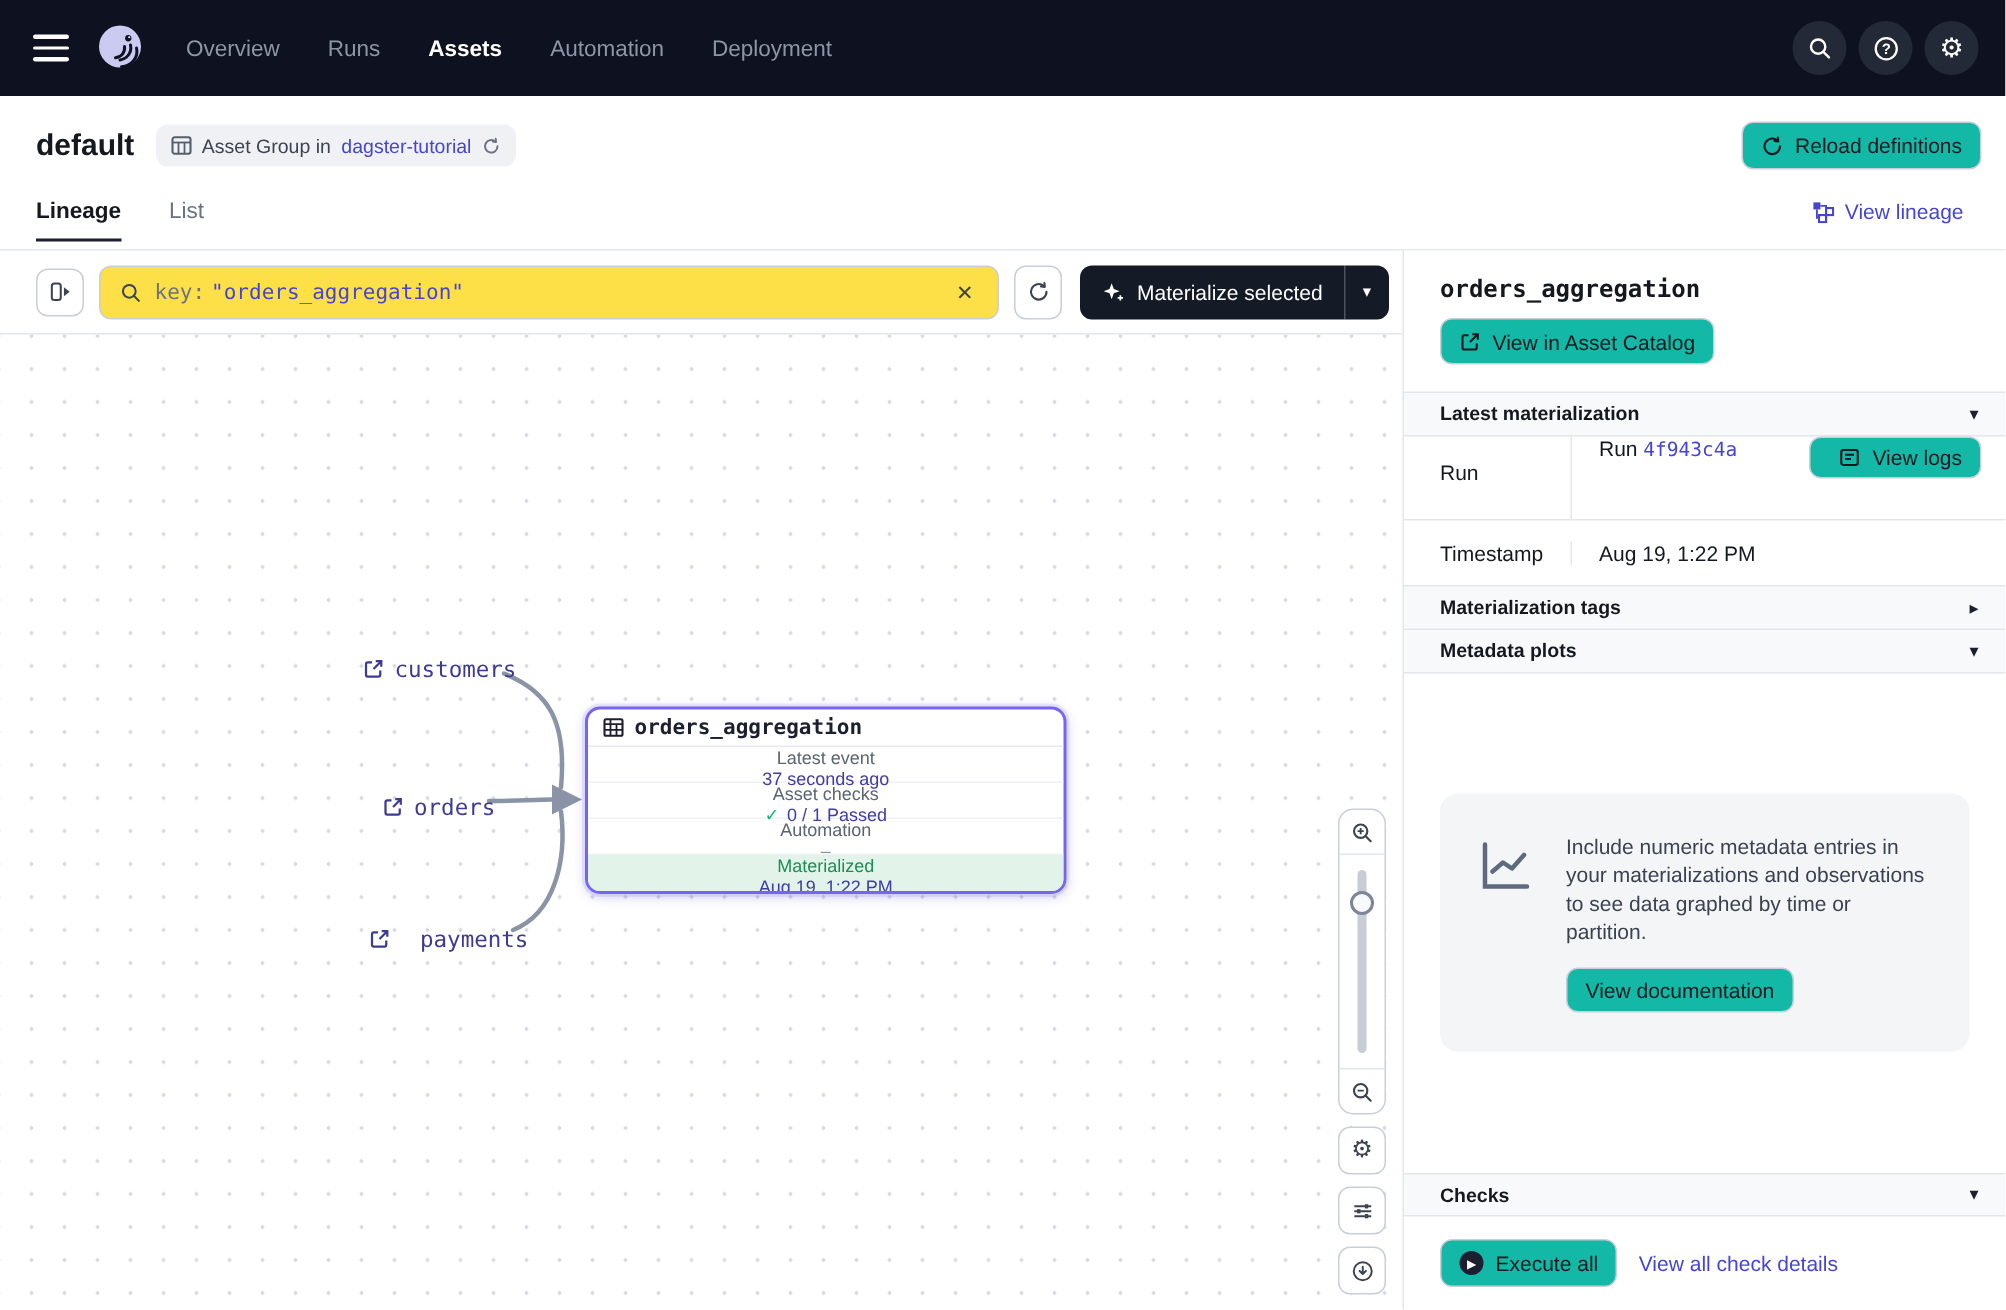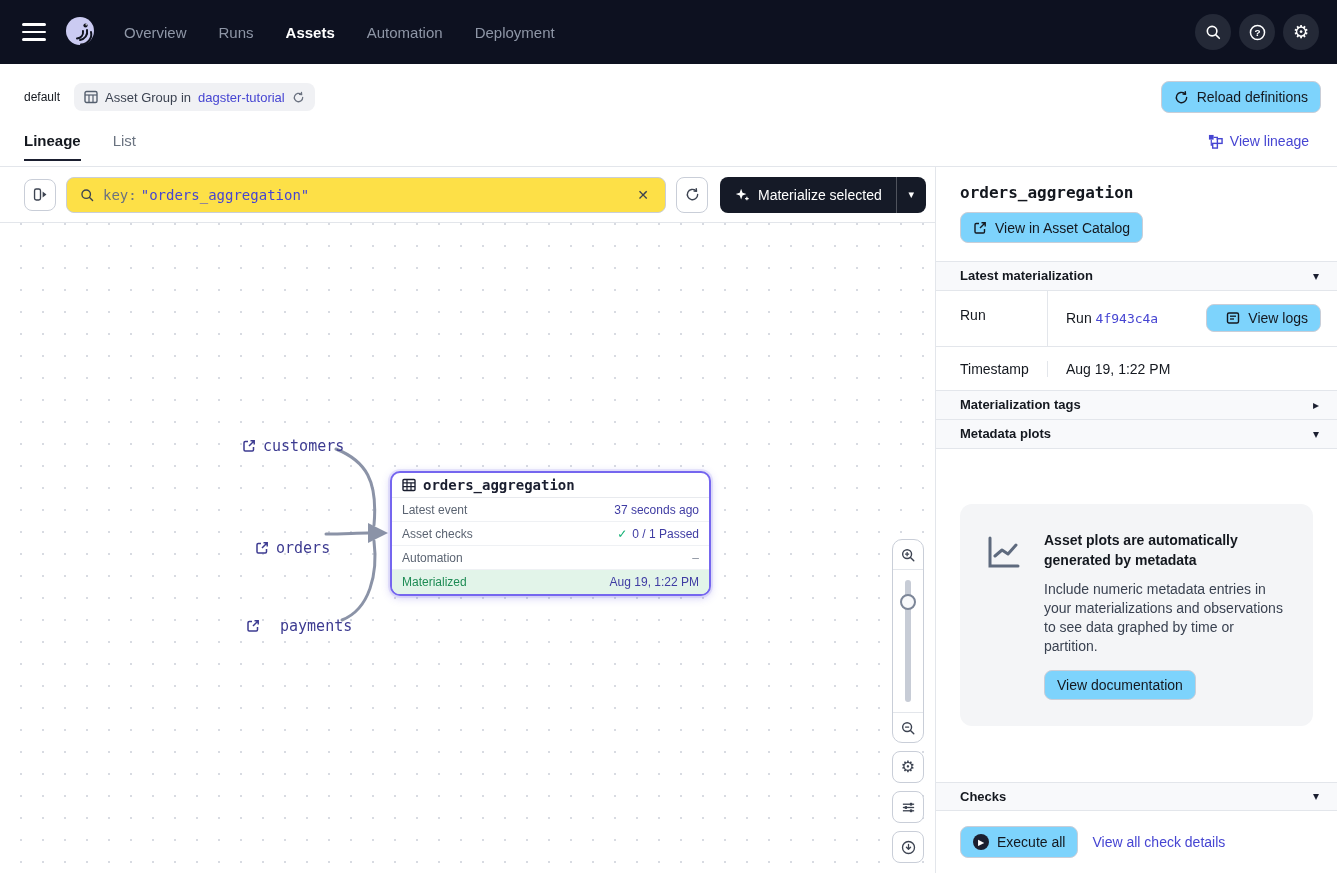--- a/index.html
+++ b/index.html
@@ -22,26 +22,26 @@
   .logo{width:36px;height:36px;margin:0 26px 0 10px;}
   .navlinks{display:flex;gap:32px;font-size:15px;}
   .navlink{color:#8E96A6;text-decoration:none;cursor:pointer;}
   .navlink.active{color:#fff;font-weight:700;}
   .nav-spacer{flex:1;}
   .nav-iconbtn{width:36px;height:36px;border-radius:50%;background:var(--nav-icon-circle);border:0;cursor:pointer;
     display:flex;align-items:center;justify-content:center;color:#fff;margin-left:8px;}
 
   
   .page-header{height:66px;display:flex;align-items:center;padding:0 16px 0 24px;}
-  .page-title{font-size:12px;font-weight:400;margin:0;}
+  .page-title{font-size:20px;font-weight:700;margin:0;}
   .group-badge{display:inline-flex;align-items:center;gap:7px;background:#F0F1F4;border-radius:8px;
     height:28px;padding:0 10px;margin-left:14px;font-size:13px;color:#3C4351;}
   .group-badge a{color:var(--accent);text-decoration:none;cursor:pointer;}
   .hdr-spacer{flex:1;}
-  .btn{display:inline-flex;align-items:center;gap:8px;background:#7dd3fc;border:1px solid var(--btn-border);
+  .btn{display:inline-flex;align-items:center;gap:8px;background:#14b8a6;border:1px solid var(--btn-border);
     border-radius:8px;height:32px;padding:0 12px;font-size:14px;color:var(--text-dark);cursor:pointer;
     font-family:"Liberation Sans",sans-serif;}
 
   
   .tabs-row{height:37px;display:flex;align-items:flex-start;padding:0 28px 0 24px;border-bottom:1px solid var(--border);}
   .tab{font-size:15px;color:#6A7380;padding:2px 0 10px;margin-right:32px;cursor:pointer;border-bottom:2px solid transparent;}
   .tab.active{color:var(--text-dark);font-weight:700;border-bottom-color:#1B1F30;}
   .tabs-spacer{flex:1;}
   .view-lineage{display:flex;align-items:center;gap:7px;color:var(--accent);font-size:14px;cursor:pointer;padding-top:3px;text-decoration:none;}
 
@@ -68,21 +68,21 @@
     background-size:22px 22px;background-position:10px 12px;overflow:hidden;}
   .edges{position:absolute;left:0;top:0;pointer-events:none;}
   .asset-link{position:absolute;display:flex;align-items:center;gap:7px;color:#3D3B91;
     font-family:"DejaVu Sans Mono",monospace;font-size:15px;font-weight:400;cursor:pointer;}
   .asset-node{position:absolute;left:390px;top:248px;width:321px;background:#fff;border:2px solid var(--node-border);
     border-radius:10px;overflow:hidden;cursor:pointer;
     box-shadow:0 2px 8px rgba(90,80,220,.28), 0 0 0 2px rgba(117,102,239,.12);}
   .node-header{display:flex;align-items:center;gap:7px;padding:4px 10px;border-bottom:1px solid #E8EAEE;
     font-family:"DejaVu Sans Mono",monospace;font-weight:700;font-size:14px;color:#1B1F30;}
   .node-row{display:flex;justify-content:space-between;align-items:center;height:24px;padding:0 10px;
-    font-size:12px;border-bottom:1px solid #EFF1F4;}
+    font-size:12px;border-bottom:1px solid #EFF1F4;flex-direction:column;}
   .node-row:last-child{border-bottom:0;}
   .node-row .lbl{color:var(--text-gray);}
   .node-row .val{color:var(--value-indigo);display:flex;align-items:center;gap:5px;}
   .node-row.materialized{background:var(--success-bg);}
   .node-row.materialized .lbl{color:var(--success-text);}
   .node-row .muted{color:#8A919E;}
   .checkmark{color:#18B277;font-size:12px;}
 
   .zoom-panel{position:absolute;left:892px;top:316px;width:32px;height:204px;background:#fff;
     border:1px solid var(--btn-border);border-radius:10px;display:flex;flex-direction:column;}
@@ -101,21 +101,21 @@
   .panel-title{font-family:"DejaVu Sans Mono",monospace;font-weight:700;font-size:16px;margin:16px 24px 10px;}
   .catalog-btn{margin:0 24px 18px;align-self:flex-start;}
   .section-bar{height:30px;background:#F8F9FB;border-top:1px solid var(--border);border-bottom:1px solid var(--border);
     display:flex;align-items:center;justify-content:space-between;padding:0 18px 0 24px;cursor:pointer;}
   .section-bar + .section-bar{border-top:0;}
   .section-bar .h{font-size:13px;font-weight:700;}
   .section-bar .c{font-size:12px;color:#1B1F30;}
   .kv-row{display:flex;}
   .kv-row + .kv-row{border-top:1px solid var(--border);}
   .kv-label{width:112px;min-width:112px;border-right:1px solid var(--border);padding-left:24px;font-size:14px;}
-  .kv-value{flex:1;display:flex;align-items:center;justify-content:space-between;padding:0 16px 0 18px;font-size:14px;}
+  .kv-value{flex:1;display:flex;align-items:flex-start;justify-content:space-between;padding:0 16px 0 18px;font-size:14px;}
   .row-run{height:57px;}
   .row-run .kv-label{padding-top:16px;}
   .row-ts{height:45px;align-items:center;}
   .row-ts .kv-label{display:flex;align-items:center;text-align:right;}
   .run-id{color:var(--accent);font-family:"DejaVu Sans Mono",monospace;font-size:13px;cursor:pointer;text-decoration:none;}
   .plots-section{height:341px;display:flex;align-items:center;padding:0 24px;}
   .plots-card{background:#F4F5F7;border-radius:12px;padding:26px 24px;display:flex;gap:18px;width:100%;}
   .plots-icon{color:#5E6A7E;flex:0 0 42px;padding-top:2px;}
   .plots-card h3{margin:0 0 10px;font-size:14px;line-height:20px;}
   .plots-card p{margin:0 0 14px;font-size:14px;line-height:19px;color:#3A4251;}
@@ -252,21 +252,21 @@
         <polygon points="368,300 388,310 368,320" fill="#8B93A7"></polygon>
       </svg>
 
       <div class="asset-link" style="left:242px;top:214px;">
         <svg viewBox="0 0 14 14" width="14" height="14">
             <path d="M6 2.5 H3.2 A1.2 1.2 0 0 0 2 3.7 v7.1 A1.2 1.2 0 0 0 3.2 12 h7.1 a1.2 1.2 0 0 0 1.2 -1.2 V8" fill="none" stroke="currentColor" stroke-width="1.5"></path>
             <path d="M8.5 1.8 h3.7 v3.7 M12 2 L7 7" fill="none" stroke="currentColor" stroke-width="1.5"></path>
           </svg>
         <span>customers</span>
       </div>
-      <div class="asset-link" style="left:255px;top:316px;">
+      <div class="asset-link" style="left:255px;top:306px;">
         <svg viewBox="0 0 14 14" width="14" height="14">
             <path d="M6 2.5 H3.2 A1.2 1.2 0 0 0 2 3.7 v7.1 A1.2 1.2 0 0 0 3.2 12 h7.1 a1.2 1.2 0 0 0 1.2 -1.2 V8" fill="none" stroke="currentColor" stroke-width="1.5"></path>
             <path d="M8.5 1.8 h3.7 v3.7 M12 2 L7 7" fill="none" stroke="currentColor" stroke-width="1.5"></path>
           </svg>
         <span>orders</span>
       </div>
       <div class="asset-link" style="left:246px;top:394px;gap:20px;">
         <svg viewBox="0 0 14 14" width="14" height="14">
             <path d="M6 2.5 H3.2 A1.2 1.2 0 0 0 2 3.7 v7.1 A1.2 1.2 0 0 0 3.2 12 h7.1 a1.2 1.2 0 0 0 1.2 -1.2 V8" fill="none" stroke="currentColor" stroke-width="1.5"></path>
             <path d="M8.5 1.8 h3.7 v3.7 M12 2 L7 7" fill="none" stroke="currentColor" stroke-width="1.5"></path>
@@ -394,21 +394,20 @@
 
     <div class="plots-section">
       <div class="plots-card">
         <div class="plots-icon">
           <svg viewBox="0 0 40 40" width="40" height="40">
               <path d="M6 6 V34 H34" fill="none" stroke="currentColor" stroke-width="3" stroke-linecap="round"></path>
               <path d="M11 24 L18 18 L24 22 L32 13" fill="none" stroke="currentColor" stroke-width="3" stroke-linecap="round" stroke-linejoin="round"></path>
             </svg>
         </div>
         <div>
-          <h3>Asset plots are automatically generated by metadata</h3>
           <p>Include numeric metadata entries in your materializations and observations to see data graphed by time or partition.</p>
           <button class="btn" style="height:30px;">View documentation</button>
         </div>
       </div>
     </div>
 
     <div class="section-bar">
       <span class="h">Checks</span>
       <span class="c">▾</span>
     </div>

